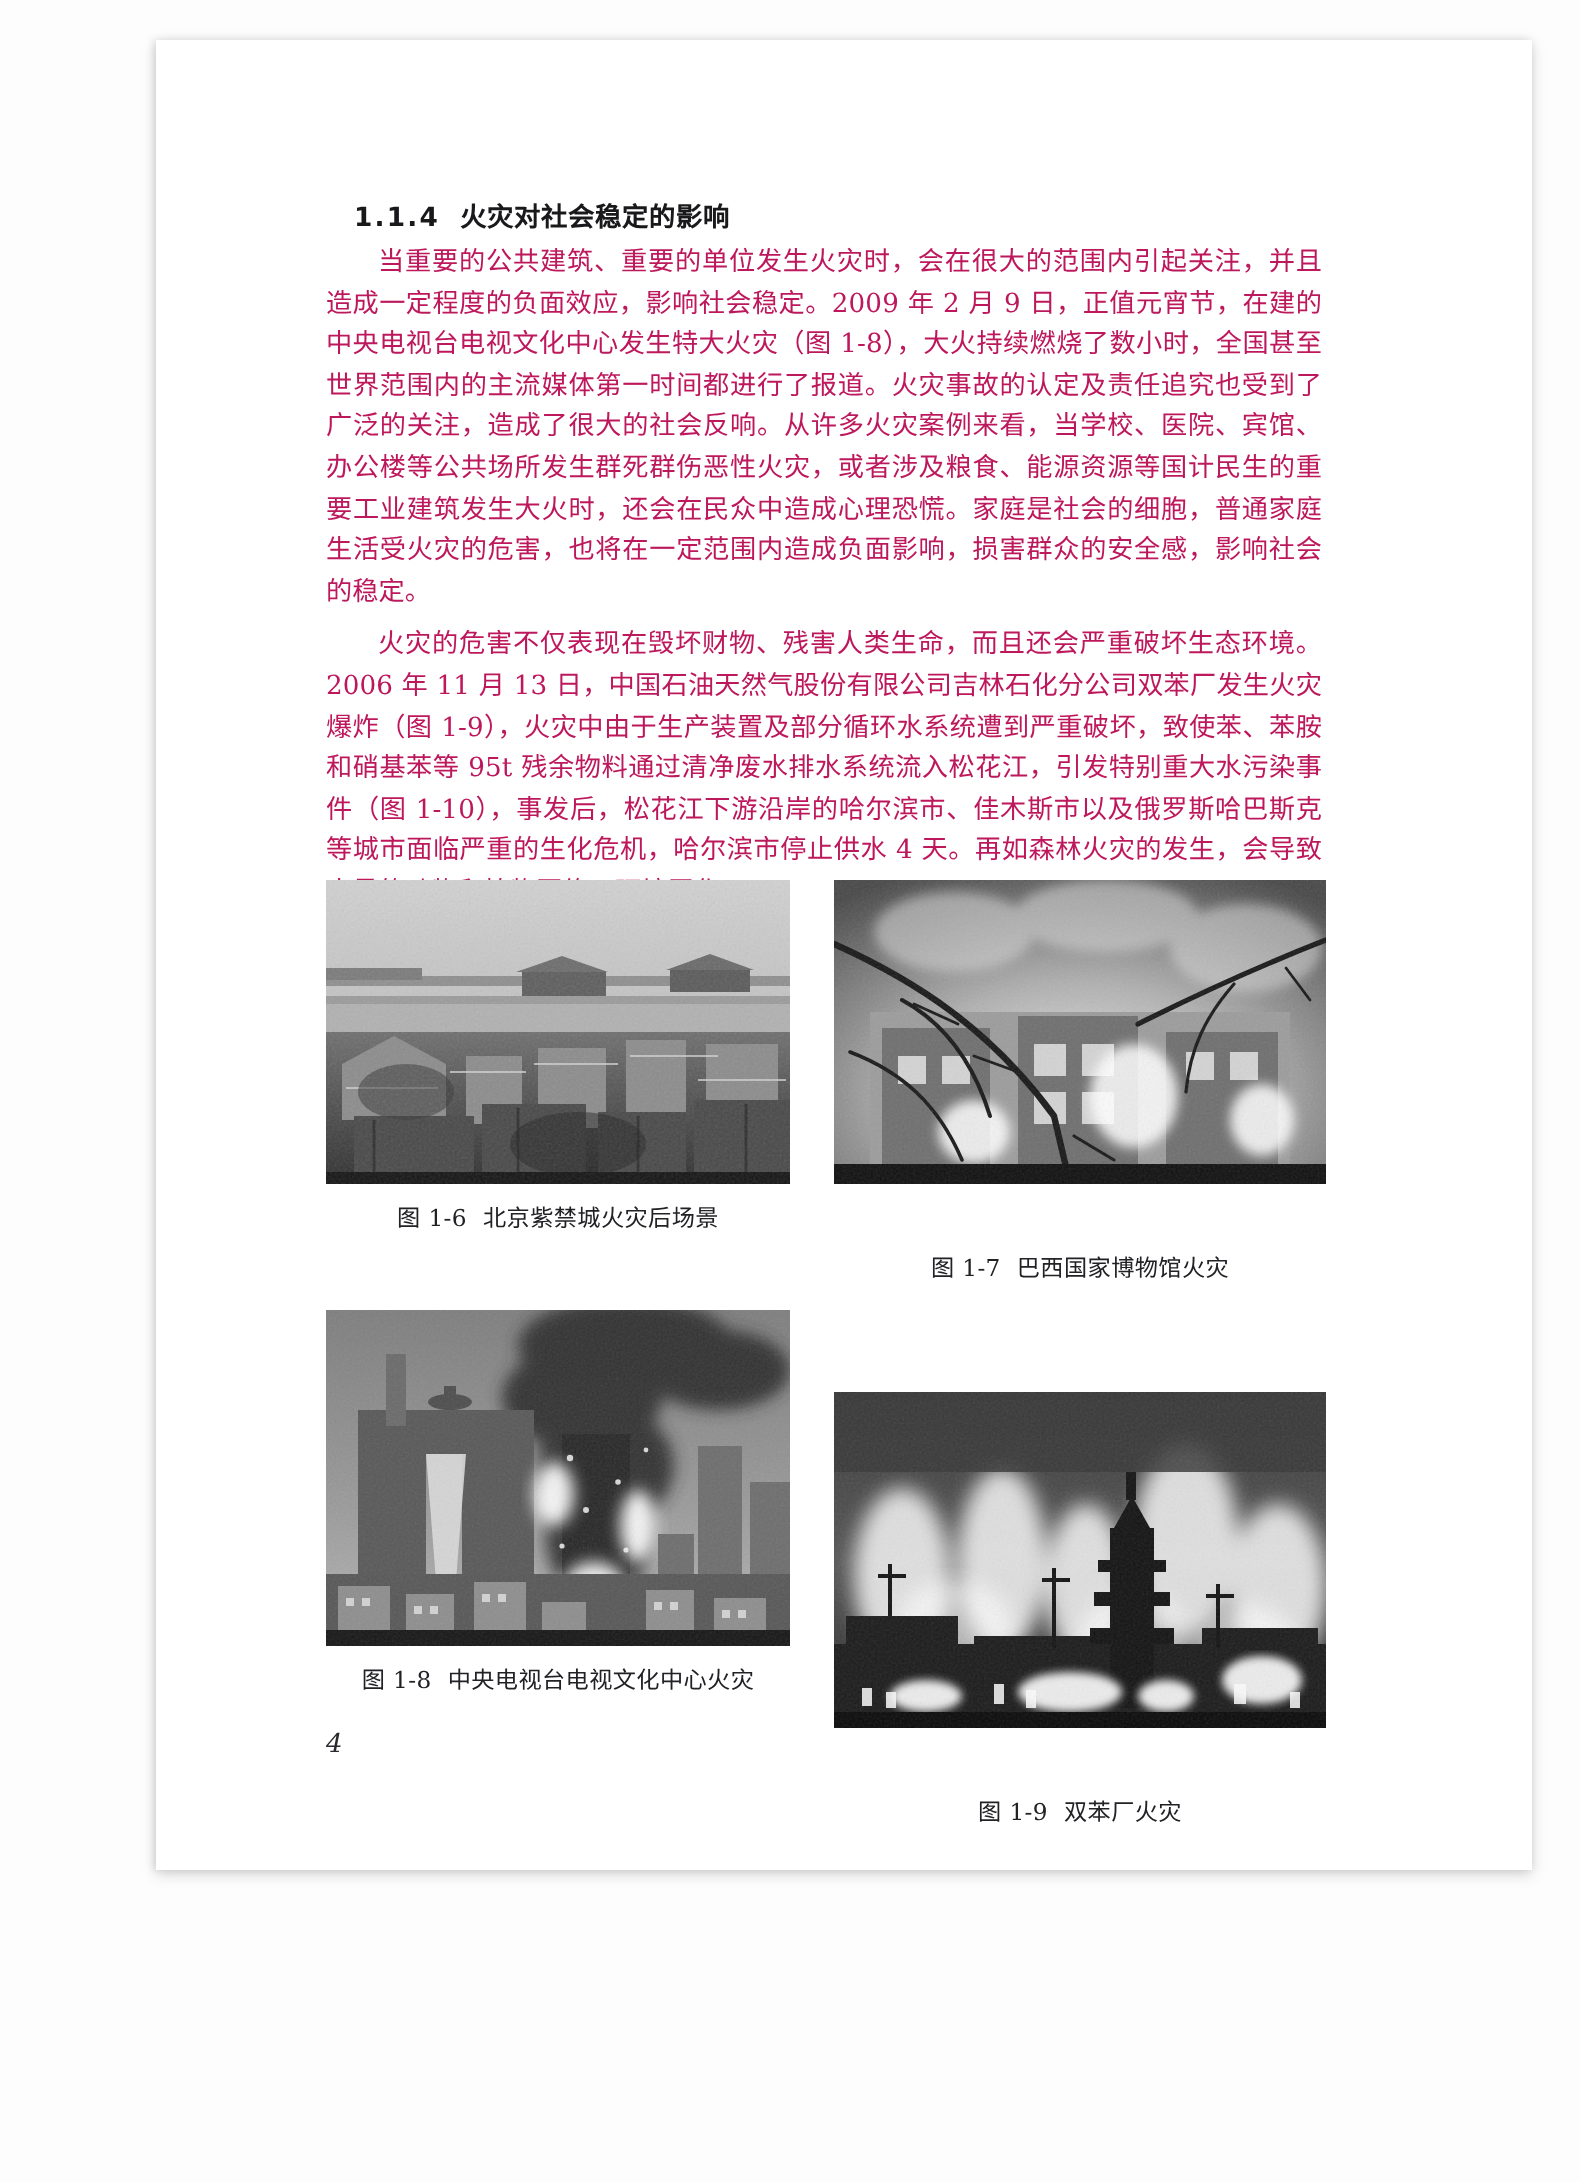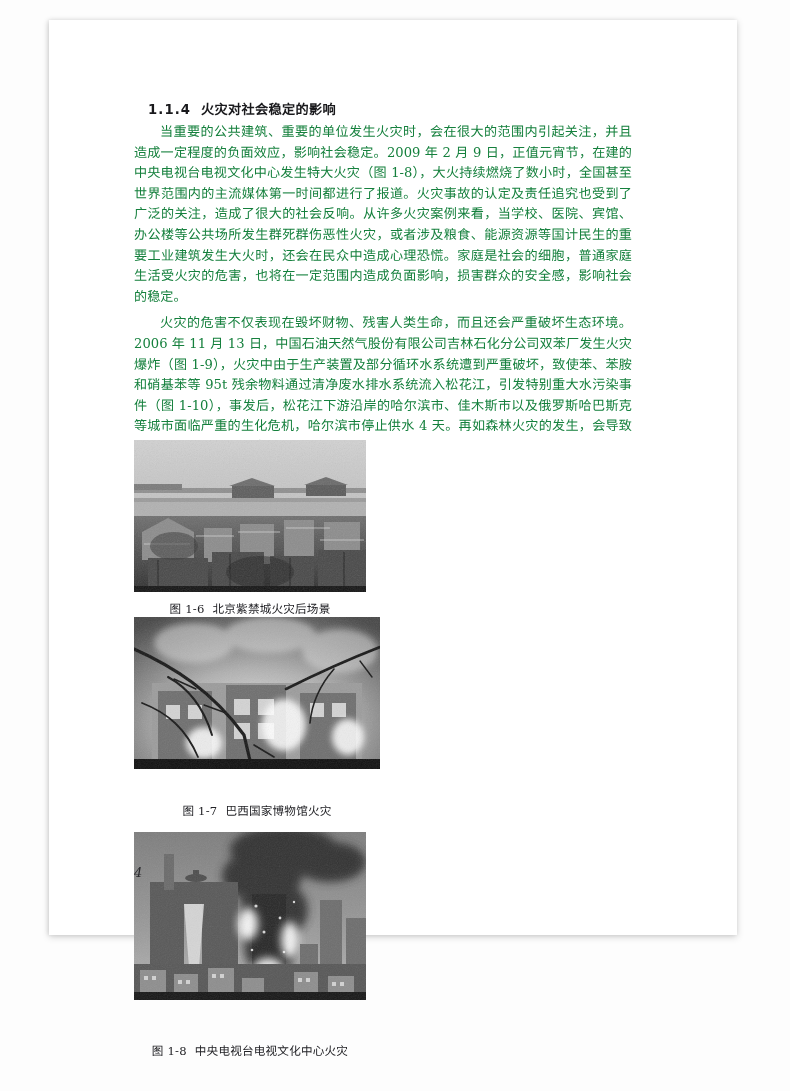--- a/index.html
+++ b/index.html
@@ -18,21 +18,21 @@
 
   
   #page-backdrop {
     position: absolute;
     left: 0; top: 0;
     width: 790px; height: 1091px;
     background: #fdfdfd;
   }
   #page-sheet {
     position: absolute;
-    left: 49px;
+    left: 78px;
     top: 20px;
     width: 688px;
     height: 915px;
     background: #ffffff;
     box-shadow: 0 2px 7px rgba(0,0,0,0.17), -1px 0 4px rgba(0,0,0,0.10);
   }
 
   
   .content {
     position: absolute;
@@ -53,41 +53,40 @@
   }
   .heading .num {
     letter-spacing: 1.1px;
     margin-right: 10px;
   }
 
   p.body-text {
     margin: 0;
     font-size: 13.1px;
     line-height: 20.6px;
-    color: #15803d;
+    color: #be185d;
     text-align: justify;
     text-justify: inter-ideograph;
     text-indent: 26px;
     letter-spacing: 0.05px;
   }
   p.para-2 { margin-top: 1px; }
 
   .sec-gap { height: 5px; }
 
   
   .figures {
     position: absolute;
     left: 85px;
     top: 420px;          
     width: 500px;
   }
   .fig-row {
     display: flex;
     justify-content: flex-start;
-    flex-direction: column;
   }
   .fig-row + .fig-row { margin-top: 13px; }
 
   .fig-cell {
     display: flex;
     flex-direction: column;
     align-items: center;
   }
   .fig-cell.left  { width: 232px; margin-right: 22px; }
   .fig-cell.right { width: 246px; gap: 25px; }
@@ -96,21 +95,21 @@
     width: 100%;
     height: 152px;
     display: block;
     border: 0;
     background: #222;
     overflow: hidden;
     position: relative;
     filter: grayscale(100%) contrast(1.02);
   }
   .fig-row.second .photo { height: 168px; }
-  .fig-cell.left.r2  { width: 232px; gap: 34px; }
+  .fig-cell.left.r2  { width: 232px; }
   .fig-cell.right.r2 { width: 246px; margin-top: 41px; }
 
   .caption {
     font-size: 11.6px;
     line-height: 16px;
     color: #222226;
     margin-top: 9px;
     white-space: nowrap;
     letter-spacing: 0.2px;
     font-family: "DejaVu Serif", "Liberation Serif", serif;

